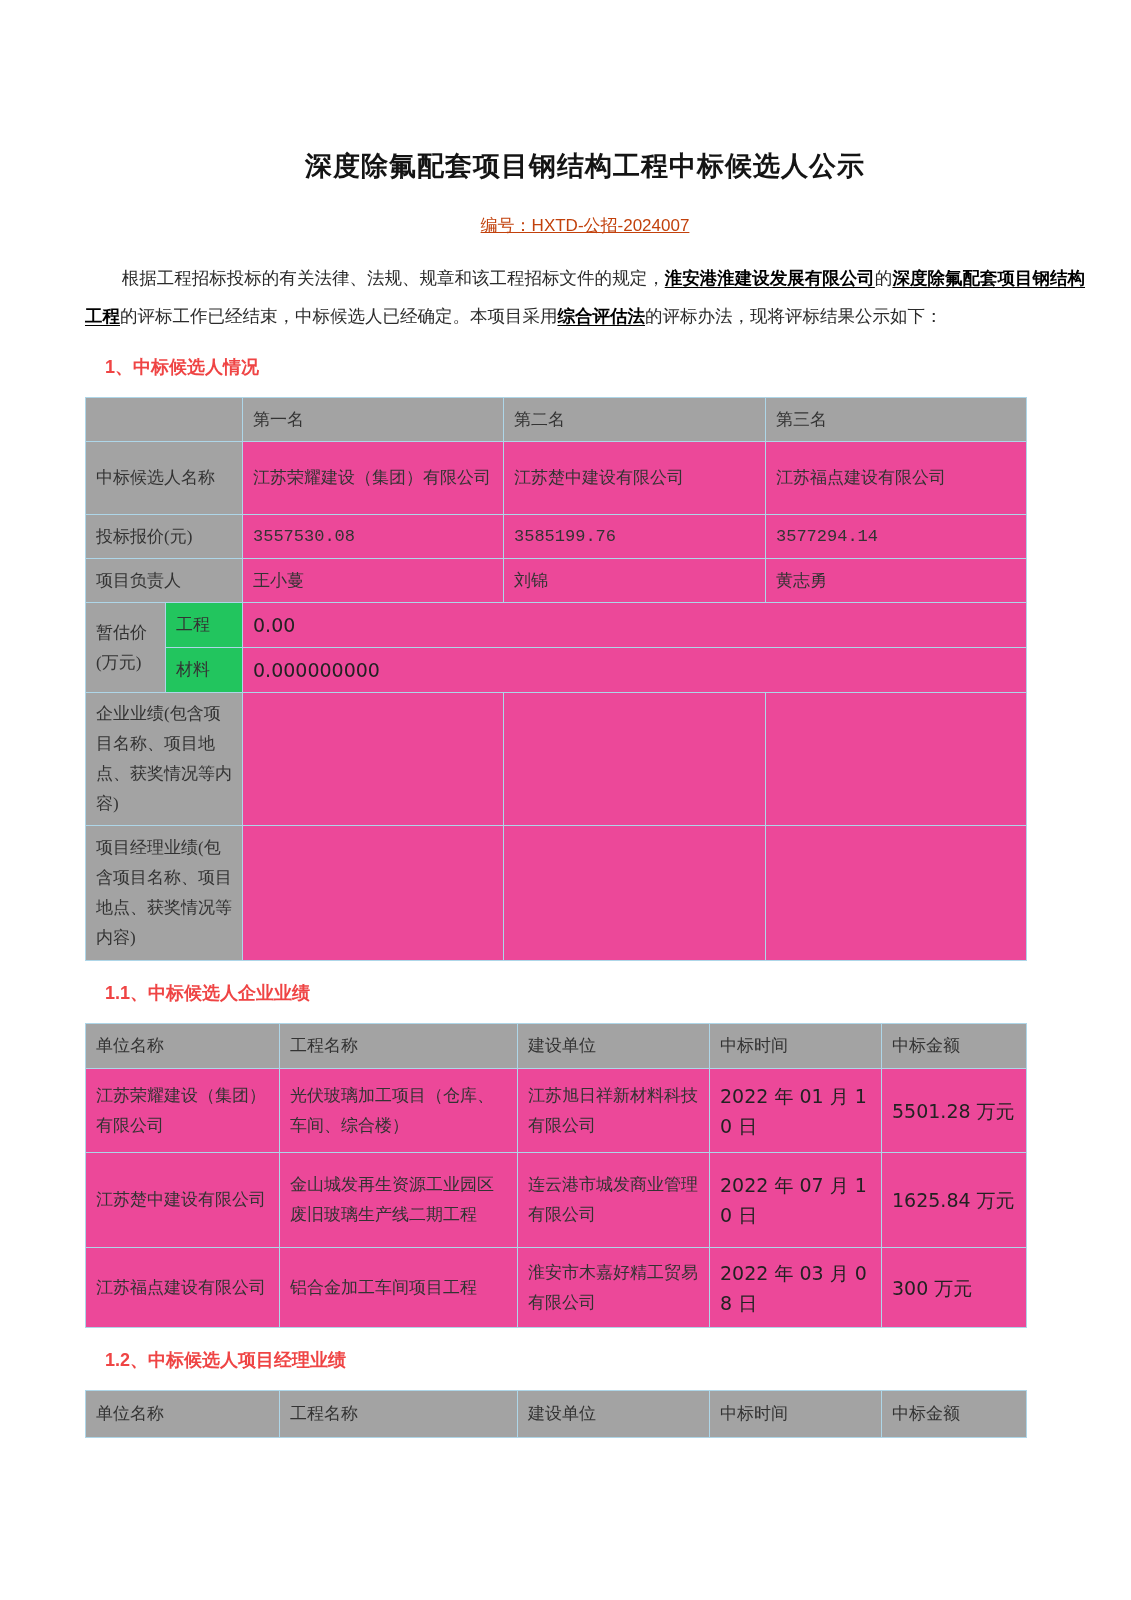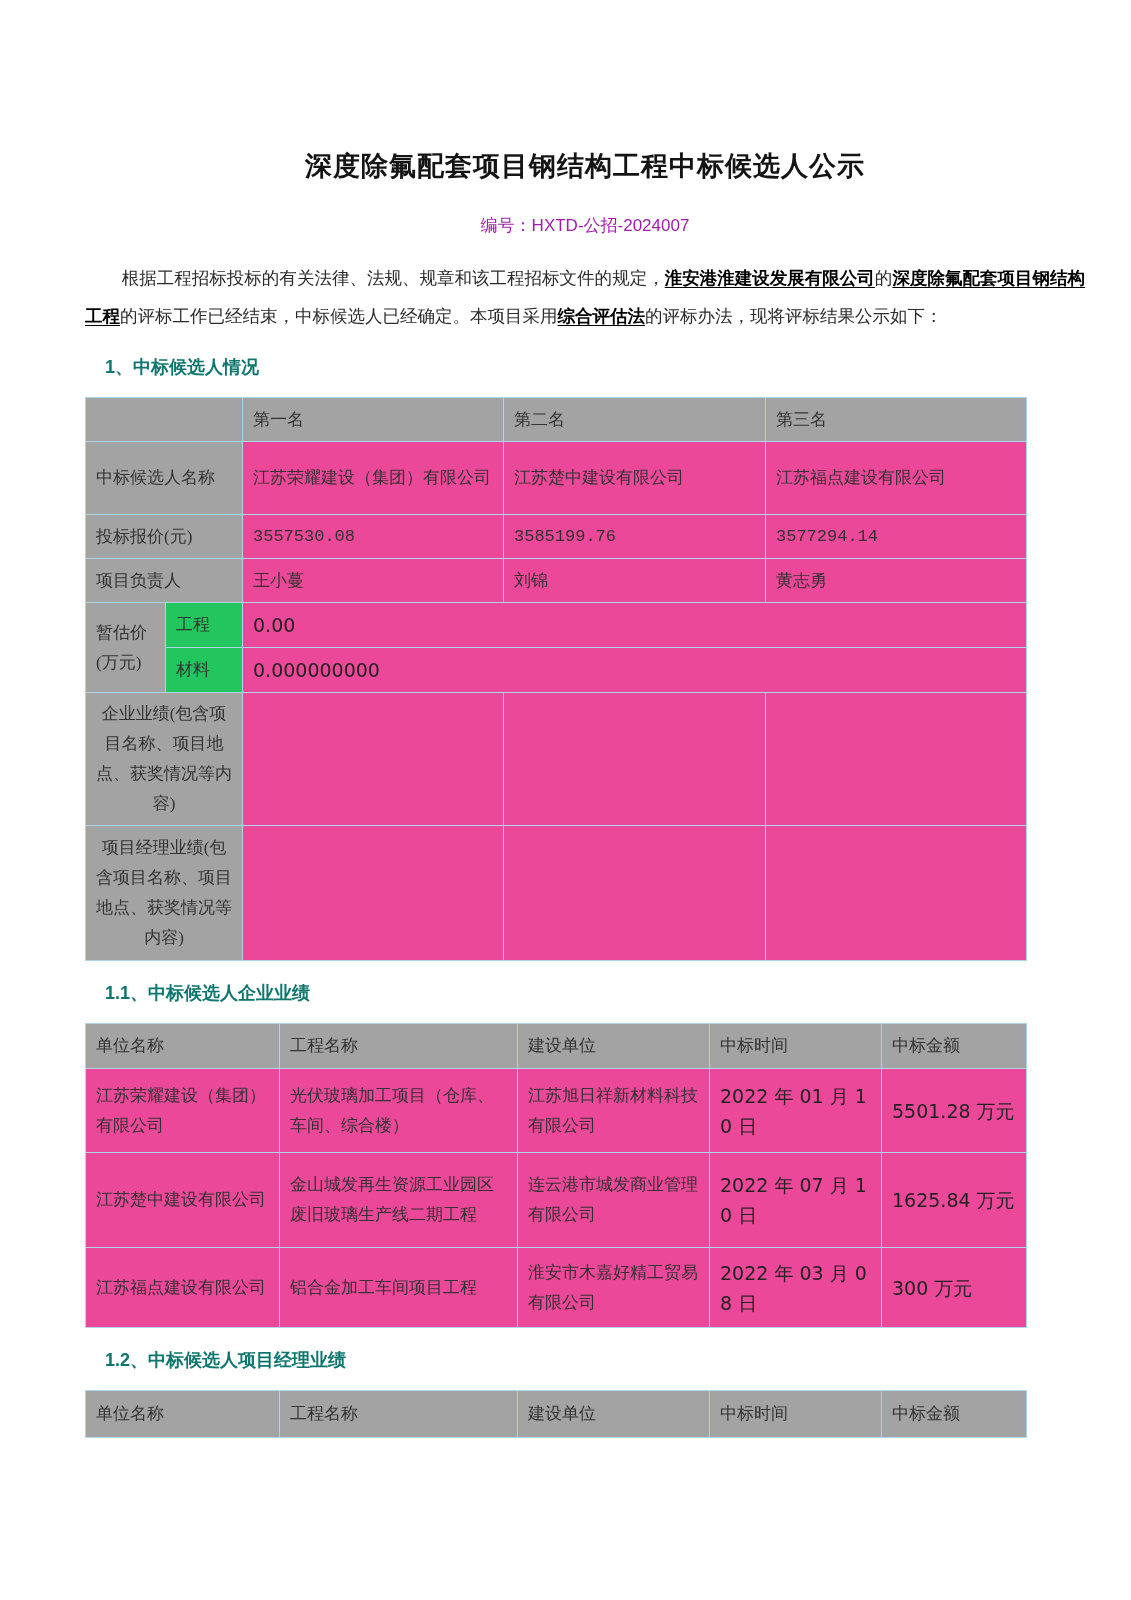--- a/index.html
+++ b/index.html
@@ -20,42 +20,43 @@
     font-weight: bold;
     font-size: 27px;
     color: #141414;
     margin: 0 0 30px 0;
     letter-spacing: 1px;
   }
   .doc-code {
     text-align: center;
     font-family: "Liberation Sans", "DejaVu Sans", sans-serif;
     font-size: 17px;
-    color: #a21caf;
+    color: #c2410c;
     margin: 0 0 22px 0;
+    text-decoration: underline;
   }
   .intro-para {
     font-size: 17.5px;
     line-height: 38px;
     color: #2b2b2b;
     text-align: justify;
     text-indent: 2.1em;
     margin: 0 0 16px 0;
   }
   .intro-para .em {
     font-weight: bold;
     text-decoration: underline;
     text-underline-offset: 3px;
     color: #000000;
   }
   .sec-heading {
     font-family: "Liberation Sans", "DejaVu Sans", sans-serif;
     font-weight: bold;
     font-size: 18px;
-    color: #0f766e;
+    color: #ef4444;
     margin: 20px 0 18px 20px;
   }
   table.grid {
     border-collapse: collapse;
     table-layout: fixed;
     width: 941px;
     font-size: 17px;
     color: #333333;
   }
   table.grid td {
@@ -77,21 +78,21 @@
     color: #222222;
   }
   
   tr.t1-hdr  { height: 44px; }
   tr.t1-name { height: 73px; }
   tr.t1-price{ height: 44px; }
   tr.t1-mgr  { height: 44px; }
   tr.t1-est  { height: 45px; }
   tr.t1-perf1{ height: 129px; }
   tr.t1-perf2{ height: 135px; }
-  td.top-align { vertical-align: middle; text-align: center; }
+  td.top-align { vertical-align: middle; }
   
   tr.t2-hdr { height: 45px; }
   tr.t2-r1  { height: 84px; }
   tr.t2-r2  { height: 95px; }
   tr.t2-r3  { height: 80px; }
   
   tr.t3-hdr { height: 47px; }
   .tbl-wrap { margin-bottom: 2px; }
 </style>
 </head>

